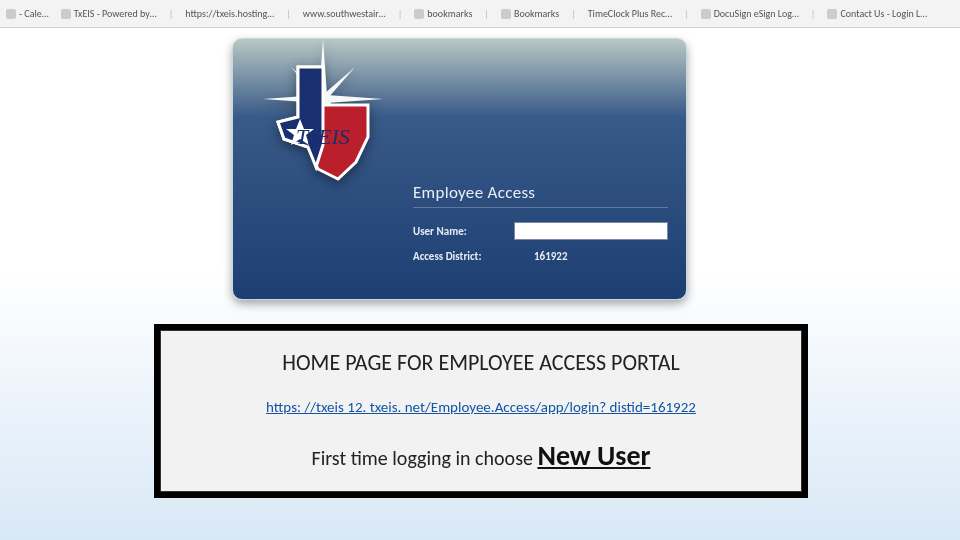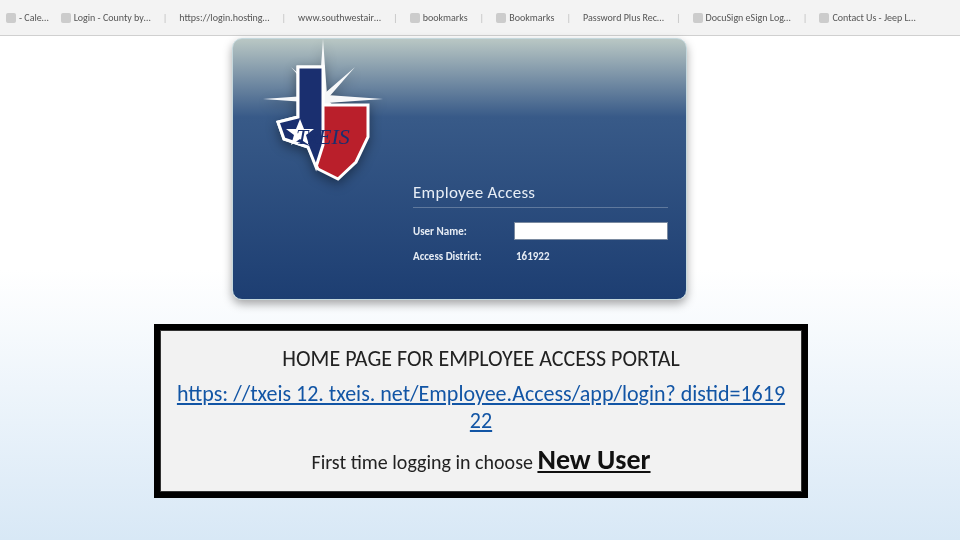--- a/index.html
+++ b/index.html
@@ -6,21 +6,21 @@
   html, body { width: 960px; height: 540px; font-family: Calibri, Arial, sans-serif; }
   body {
     background: linear-gradient(to bottom, #ffffff 0%, #ffffff 50%, #d8e8f6 100%);
     position: relative;
   }
 
   
   .bookmarks-bar {
     position: absolute;
     top: 0; left: 0; right: 0;
-    height: 36px;
+    height: 28px;
     background: #f3f3f3;
     border-bottom: 1px solid #d0d0d0;
     display: flex;
     align-items: center;
     font-size: 10px;
     color: #555;
     padding: 0 6px;
     gap: 12px;
     overflow: hidden;
     white-space: nowrap;
@@ -84,21 +84,21 @@
   }
   .field-row .lbl { width: 101px; }
   .field-row input {
     flex: 1;
     height: 18px;
     border: 1px solid #7a8aa0;
     background: #fff;
     font-size: 11px;
     padding: 0 4px;
   }
-  .field-row .static-val { font-size: 11px; font-weight: bold; color: #e6ecf4; margin-left: 2px; }
+  .field-row .static-val { font-size: 11px; font-weight: bold; color: #e6ecf4; margin-left: 20px; }
   .btn-row { margin-top: 6px; }
   .btn {
     display: inline-block;
     min-width: 72px;
     padding: 4px 12px;
     font-size: 11px;
     color: #fff;
     text-align: center;
     border: 1px solid #2a4a72;
     border-radius: 4px;
@@ -127,30 +127,30 @@
     padding: 6px;
   }
   .caption-inner {
     width: 100%; height: 100%;
     background: #f2f2f2;
     border: 1px solid #333;
     display: flex;
     flex-direction: column;
     align-items: center;
     justify-content: center;
-    gap: 8px;
+    gap: 22px;
     padding: 10px 12px;
   }
   .caption-title {
     font-size: 22px;
     color: #222;
     text-align: center;
   }
   .caption-link {
-    font-size: 22px;
+    font-size: 15px;
     color: #1255a5;
     text-decoration: underline;
     text-align: center;
     word-break: break-all;
   }
   .caption-note {
     font-size: 20px;
     color: #222;
     text-align: center;
   }
@@ -164,53 +164,53 @@
 </head>
 <body>
 
 <div class="bookmarks-bar">
   <span class="bm">
       <span class="favicon"></span>
       <span>- Cale…</span>
     </span>
   <span class="bm">
       <span class="favicon"></span>
-      <span>Login - County by…</span>
-    </span>
-  <span class="sep">|</span>
-  <span class="bm">
-      <span>https://login.hosting…</span>
+      <span>TxEIS - Powered by…</span>
+    </span>
+  <span class="sep">|</span>
+  <span class="bm">
+      <span>https://txeis.hosting…</span>
     </span>
   <span class="sep">|</span>
   <span class="bm">
       <span>www.southwestair…</span>
     </span>
   <span class="sep">|</span>
   <span class="bm">
       <span class="favicon"></span>
       <span>bookmarks</span>
     </span>
   <span class="sep">|</span>
   <span class="bm">
       <span class="favicon"></span>
       <span>Bookmarks</span>
     </span>
   <span class="sep">|</span>
   <span class="bm">
-      <span>Password Plus Rec…</span>
+      <span>TimeClock Plus Rec…</span>
     </span>
   <span class="sep">|</span>
   <span class="bm">
       <span class="favicon"></span>
       <span>DocuSign eSign Log…</span>
     </span>
   <span class="sep">|</span>
   <span class="bm">
       <span class="favicon"></span>
-      <span>Contact Us - Jeep L…</span>
+      <span>Contact Us - Login L…</span>
     </span>
 </div>
 
 <div class="login-card">
   <div class="left">
     <svg class="logo-wrap" viewBox="0 0 150 160">
 
       <g transform="translate(75,60)">
         <g fill="#ffffff" opacity="0.95">
           <polygon points="0,-60 4,-4 60,0 4,4 0,60 -4,4 -60,0 -4,-4"></polygon>

